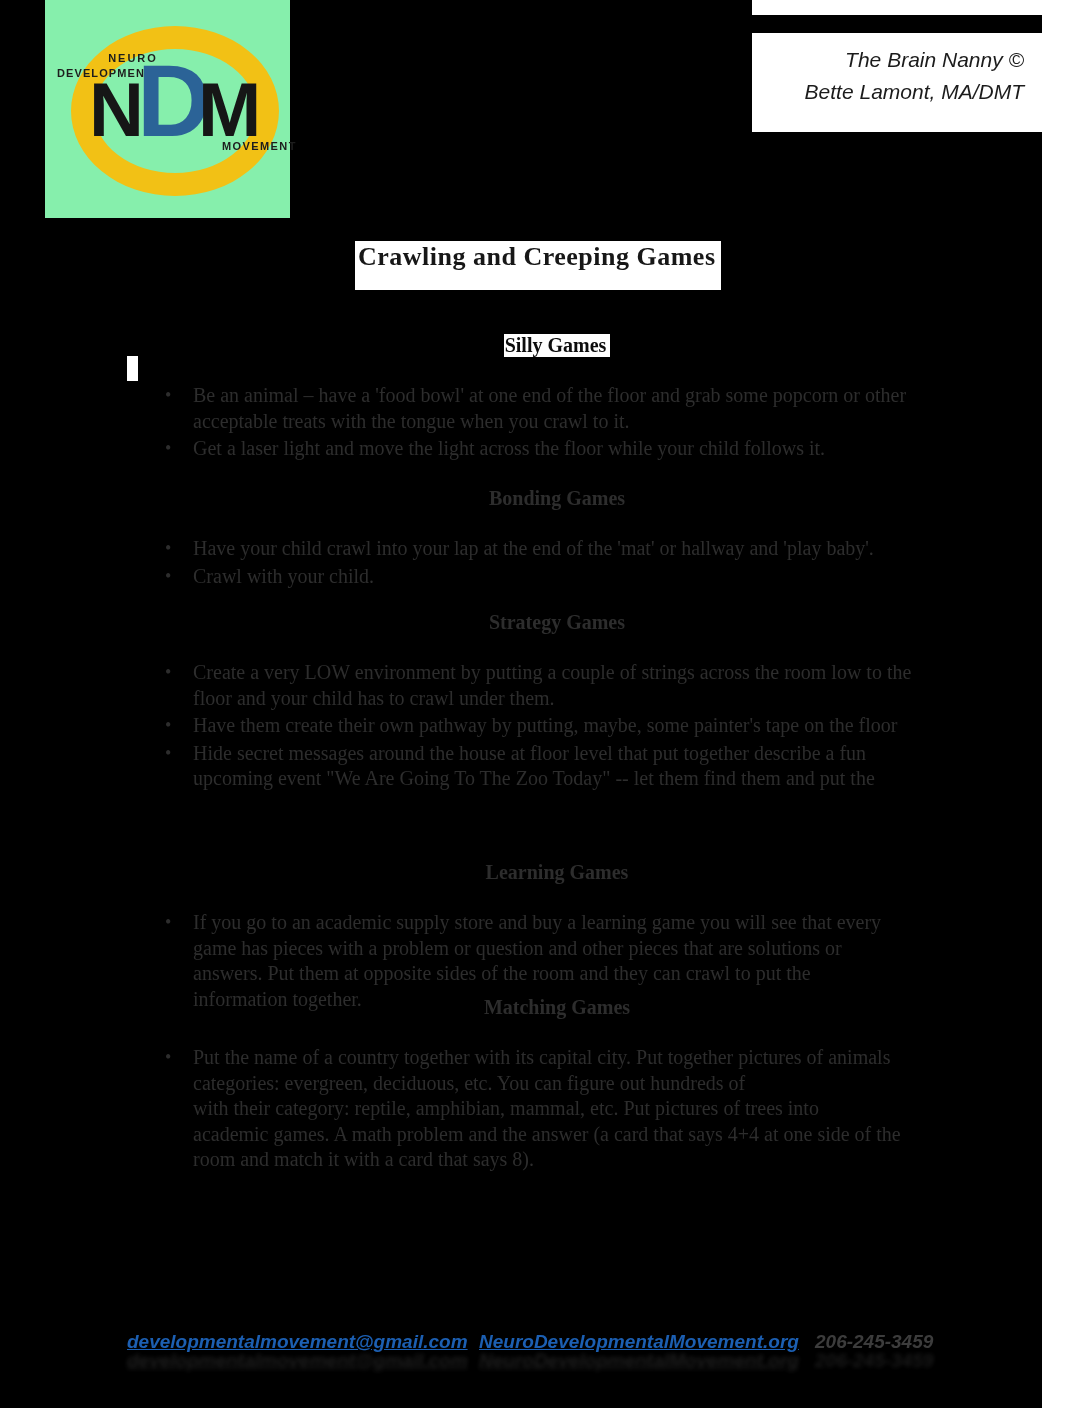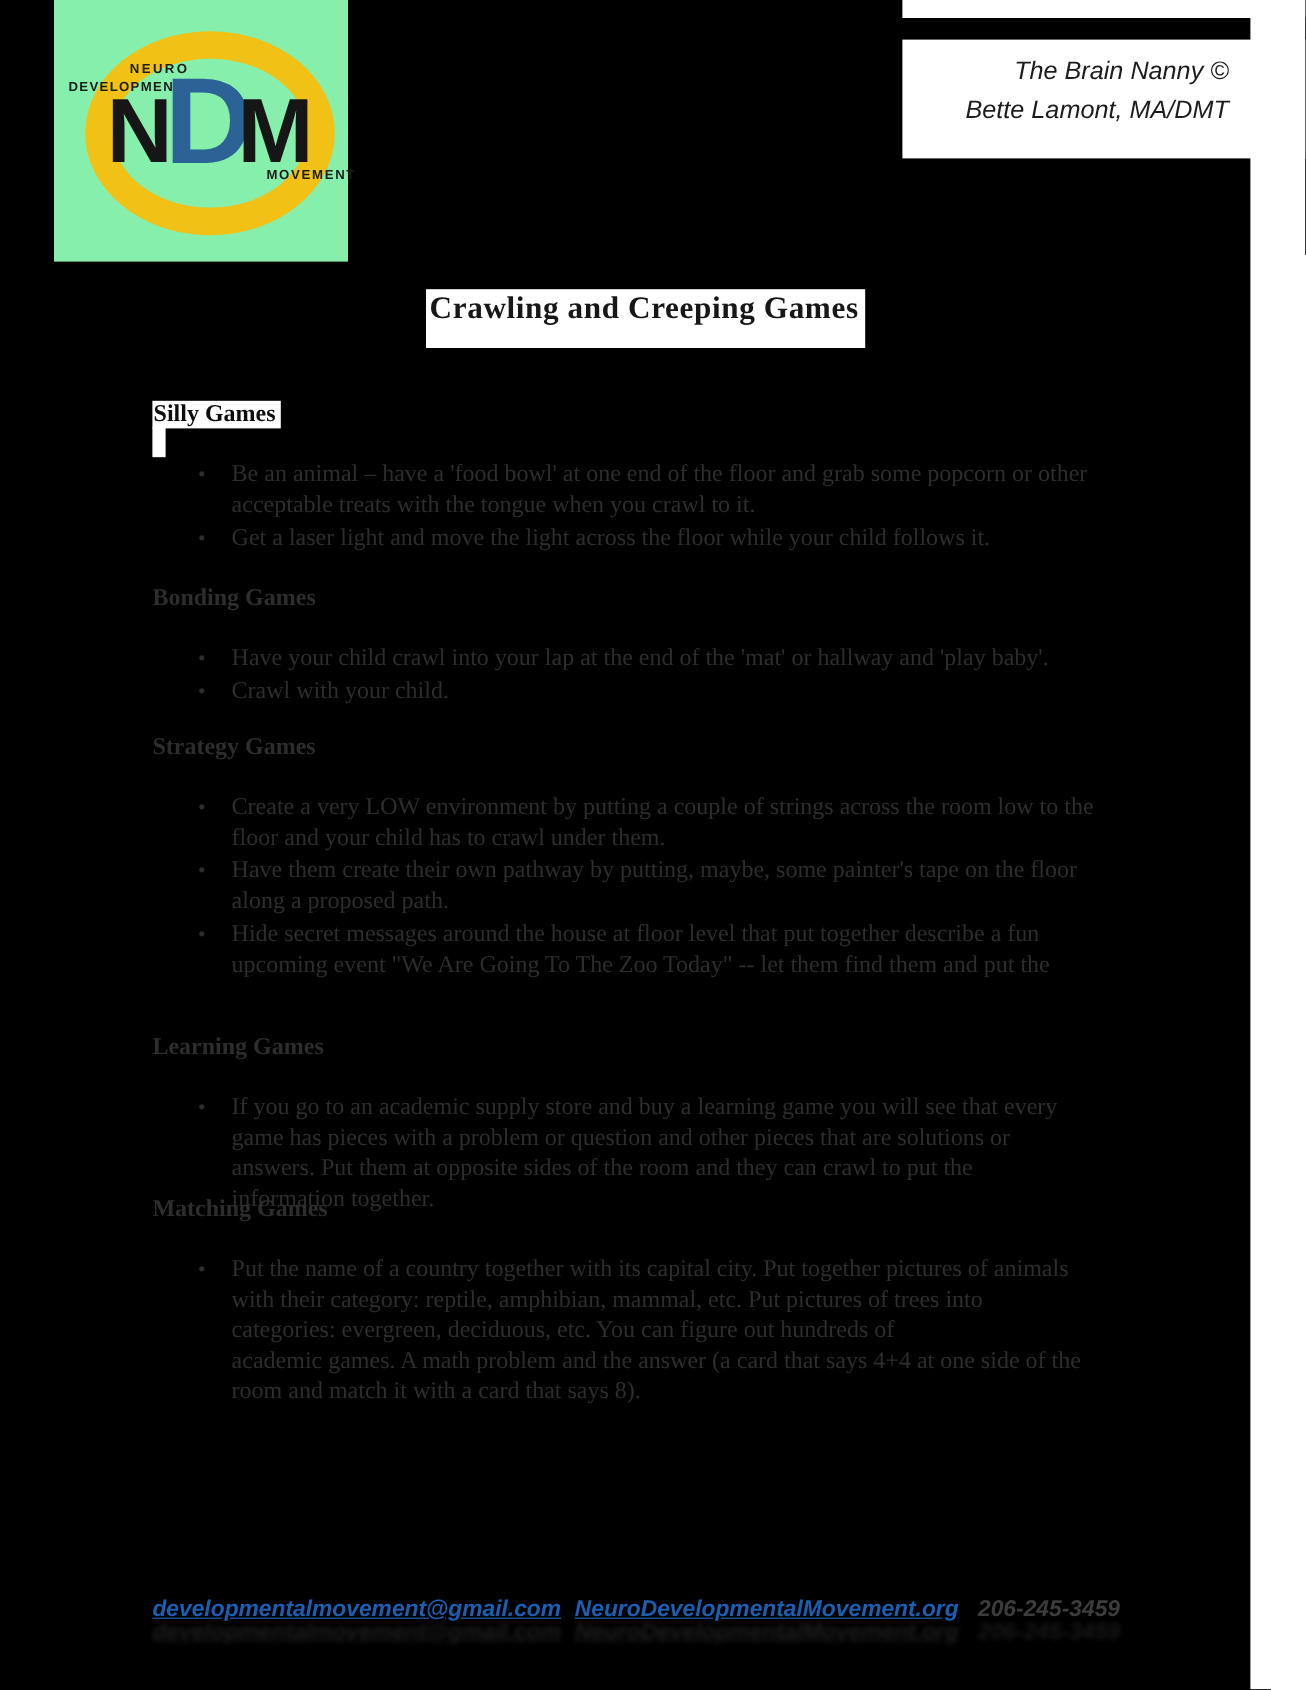--- a/index.html
+++ b/index.html
@@ -39,21 +39,21 @@
   .title-bar {
     position: absolute; left: 355px; top: 241px; height: 49px;
     background: #fff; color: #171717; padding: 1px 5px 0 3px;
     font-weight: 700; font-size: 26px; letter-spacing: 0.5px; white-space: nowrap;
   }
 
   
   .sec { position: absolute; left: 127px; width: 860px; color: #2d2d2d; }
   .sec-0 { top: 333px; } .sec-1 { top: 486px; } .sec-2 { top: 610px; }
   .sec-3 { top: 860px; } .sec-4 { top: 995px; }
-  .sec .heading { font-weight: 700; font-size: 20px; line-height: 24px; margin: 0 0 26px 0; position: relative; }
+  .sec .heading { font-weight: 700; font-size: 20px; line-height: 24px; margin: 0 0 26px 0; position: relative; text-align: center; }
   .sec-0 .heading > span { background: #fff; color: #0d0d0d; padding: 0 4px 1px 1px; }
   .hl-tail { position: absolute; left: 0; top: 23px; width: 11px; height: 25px; background: #fff; }
   ul.bullets { margin: 0; padding: 0; list-style: none; }
   ul.bullets li { position: relative; padding-left: 66px; margin-bottom: 2px; font-size: 20px; }
   .bullet-dot { position: absolute; left: 38px; top: 0; font-size: 18px; line-height: 25.5px; }
   .bline { display: block; line-height: 25.5px; white-space: nowrap; }
 
   
   .footer { position: absolute; left: 127px; top: 1331px; width: 830px; height: 48px;
     font-family: "Liberation Sans", sans-serif; font-style: italic; font-weight: 700; font-size: 19px; }
@@ -130,21 +130,20 @@
     </div>
     <ul class="bullets">
       <li>
         <span class="bullet-dot">•</span>
         <span class="bline">Create a very LOW environment by putting a couple of strings across the room low to the</span>
         <span class="bline">floor and your child has to crawl under them.</span>
       </li>
       <li>
         <span class="bullet-dot">•</span>
         <span class="bline">Have them create their own pathway by putting, maybe, some painter's tape on the floor</span>
-        <span class="bline">along a proposed path.</span>
       </li>
       <li>
         <span class="bullet-dot">•</span>
         <span class="bline">Hide secret messages around the house at floor level that put together describe a fun</span>
         <span class="bline">upcoming event "We Are Going To The Zoo Today" -- let them find them and put the</span>
       </li>
     </ul>
   </div>
 
   <div class="sec sec-3">
@@ -163,22 +162,22 @@
   </div>
 
   <div class="sec sec-4">
     <div class="heading">
       <span>Matching Games</span>
     </div>
     <ul class="bullets">
       <li>
         <span class="bullet-dot">•</span>
         <span class="bline">Put the name of a country together with its capital city.  Put together pictures of animals</span>
+        <span class="bline">categories:  evergreen, deciduous, etc.  You can figure out hundreds of</span>
         <span class="bline">with their category:  reptile, amphibian, mammal, etc. Put pictures of trees into</span>
-        <span class="bline">categories:  evergreen, deciduous, etc.  You can figure out hundreds of</span>
         <span class="bline">academic games.  A math problem and the answer (a card that says 4+4 at one side of the</span>
         <span class="bline">room and match it with a card that says 8).</span>
       </li>
     </ul>
   </div>
 
   <div class="footer">
     <span class="f-email ghost g-link">developmentalmovement@gmail.com</span>
     <span class="f-site ghost g-link">NeuroDevelopmentalMovement.org</span>
     <span class="f-phone ghost g-phone">206-245-3459</span>

